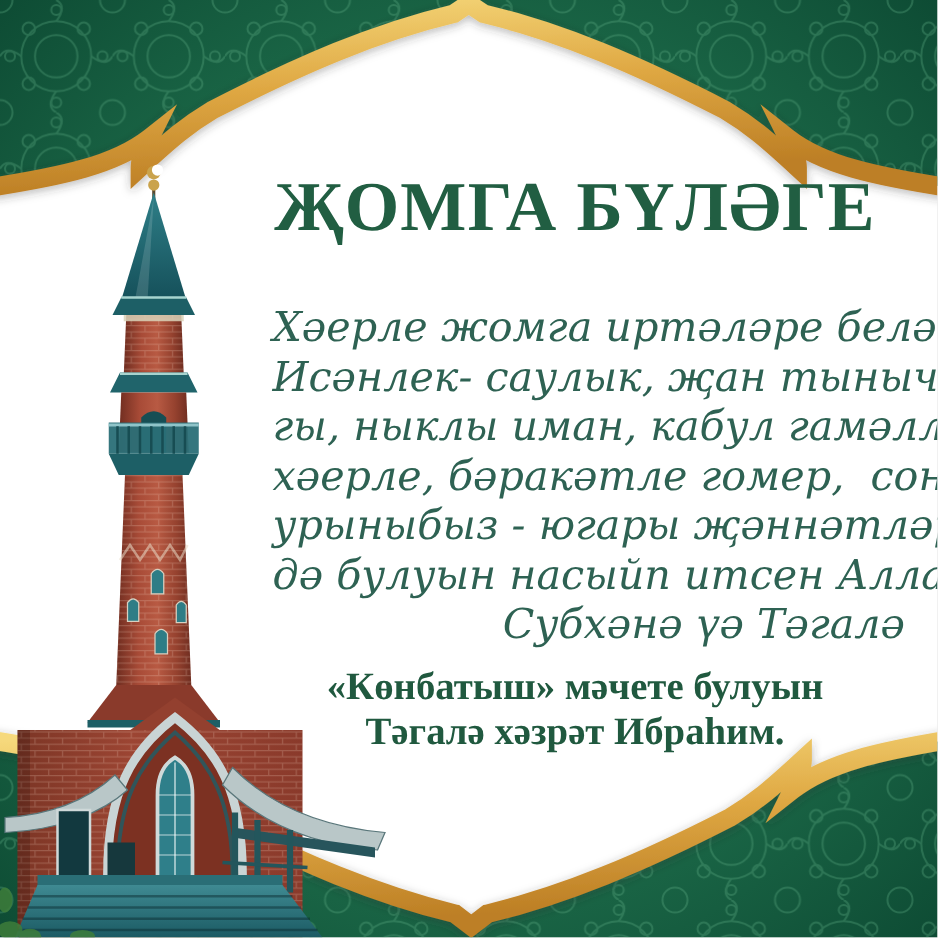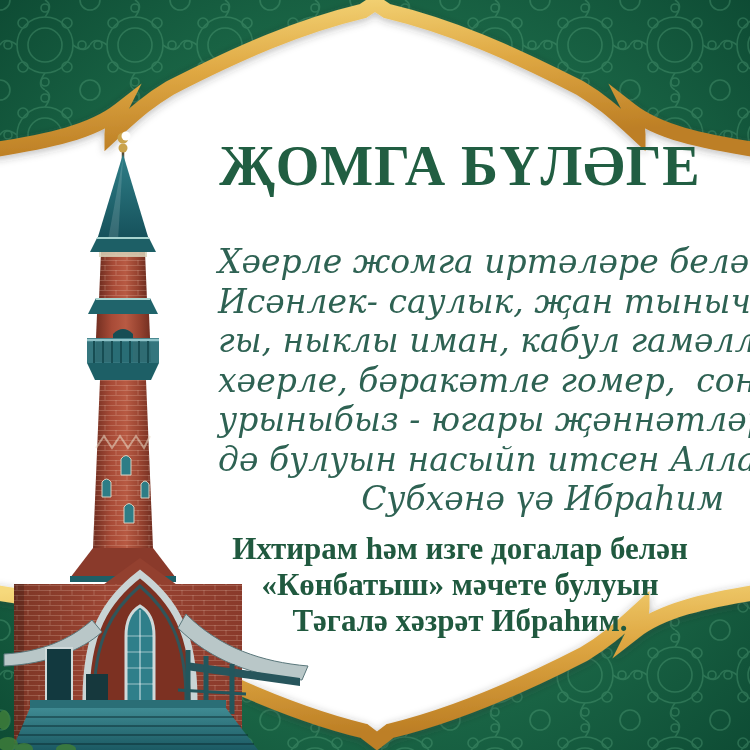--- a/index.html
+++ b/index.html
@@ -205,22 +205,21 @@
 
   <div class="txt title">ҖОМГА БҮЛӘГЕ</div>
 
   <div class="txt greeting">
     <div class="g-line">Хәерле жомга иртәләре белән!</div>
     <div class="g-line">Исәнлек- саулык, җан тынычлы-</div>
     <div class="g-line">гы, ныклы иман, кабул гамәлләр,</div>
     <div class="g-line">хәерле, бәракәтле гомер,  сонгы</div>
     <div class="g-line">урыныбыз - югары җәннәтләрен-</div>
     <div class="g-line">дә булуын насыйп итсен Аллаху</div>
-    <div class="g-line">Субхәнә үә Ибраһим</div>
+    <div class="g-line">Субхәнә үә Тәгалә</div>
   </div>
 
   <div class="txt signature">
-    <div>Ихтирам һәм изге догалар белән</div>
     <div>«Көнбатыш» мәчете булуын</div>
     <div>Тәгалә хәзрәт Ибраһим.</div>
   </div>
 
 </div>
 
 </body></html>

